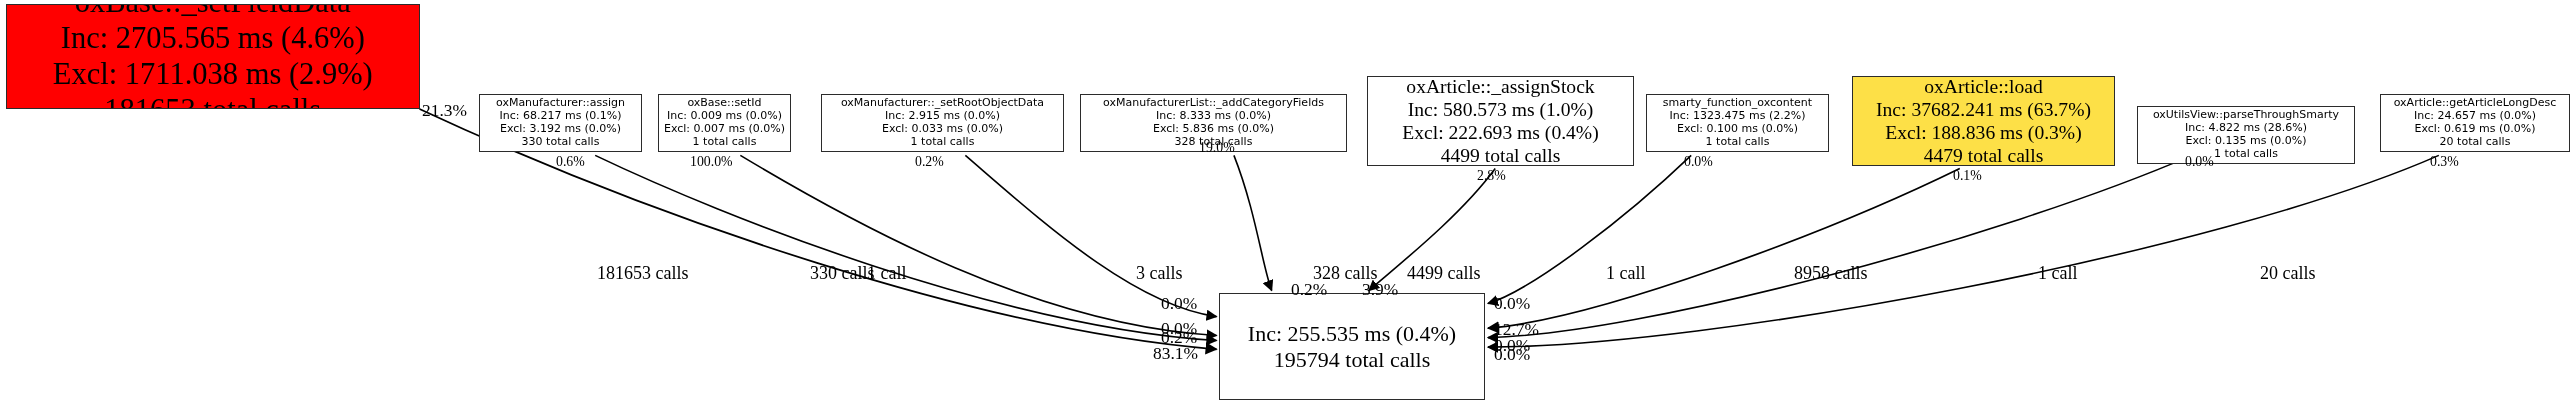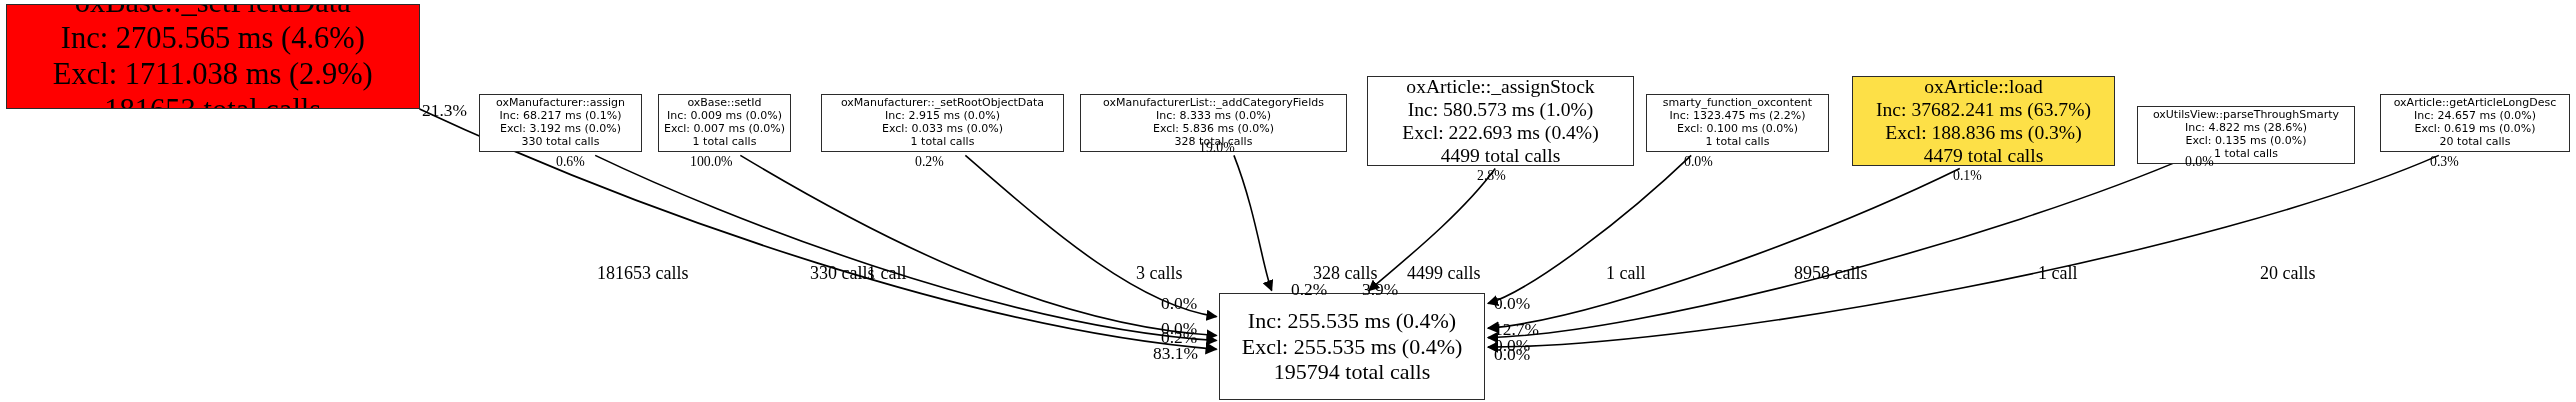--- a/index.html
+++ b/index.html
@@ -147,21 +147,20 @@
         <span class="metric">1 total calls</span>
       </div>
       <div class="node tier-small" style="left: 2380px; top: 94px; width: 190px; height: 58px; background: rgb(255, 255, 255);">
         <span class="fname">oxArticle::getArticleLongDesc</span>
         <span class="metric">Inc: 24.657 ms (0.0%)</span>
         <span class="metric">Excl: 0.619 ms (0.0%)</span>
         <span class="metric">20 total calls</span>
       </div>
       <div class="node tier-big" style="left: 1219px; top: 293px; width: 266px; height: 107px; background: rgb(255, 255, 255);">
         <span class="metric">Inc: 255.535 ms (0.4%)</span>
-        <span class="metric">Excl: 255.535 ms (0.4%)</span>
         <span class="metric">195794 total calls</span>
       </div>
     </div>
   <div id="labels">
       <div class="edge-label lbl-pct-md" style="left: 422px; top: 100px;">21.3%</div>
       <div class="edge-label lbl-pct-sm" style="left: 544px; top: 154px; padding-left: 12px;">0.6%</div>
       <div class="edge-label lbl-pct-sm" style="left: 690px; top: 154px;">100.0%</div>
       <div class="edge-label lbl-pct-sm" style="left: 915px; top: 154px;">0.2%</div>
       <div class="edge-label lbl-pct-sm" style="left: 1183px; top: 140px; margin-left: 16px;">19.0%</div>
       <div class="edge-label lbl-pct-sm" style="left: 1477px; top: 168px;">2.8%</div>

